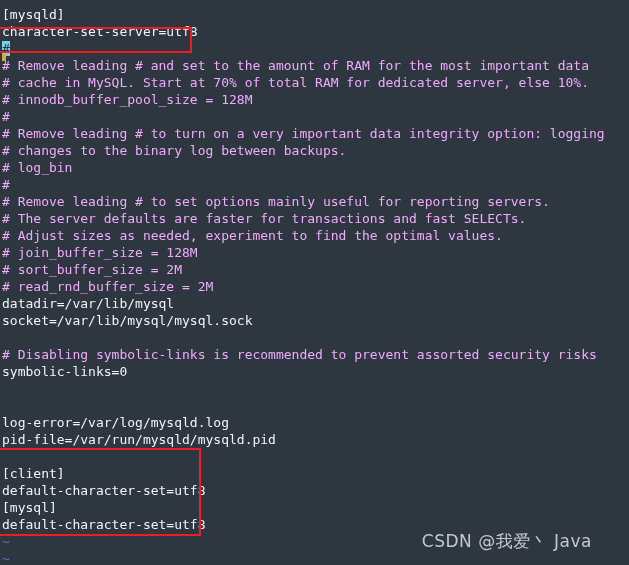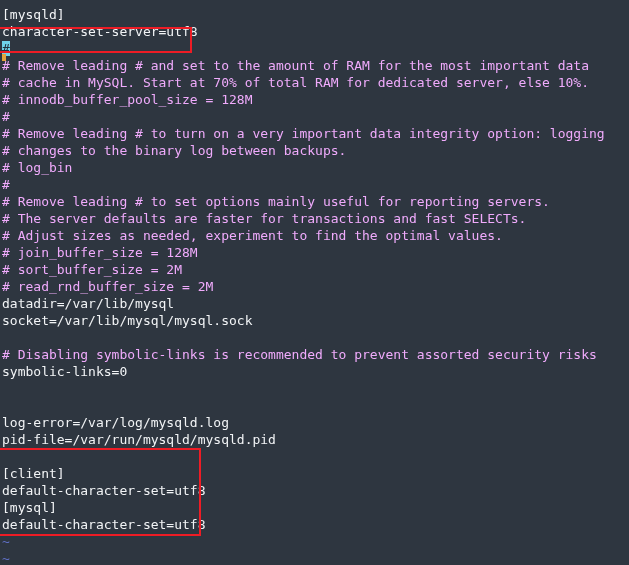--- a/index.html
+++ b/index.html
@@ -96,14 +96,15 @@
 <div id="screen">
 
   <div id="code"><div class="line"><span class="plain">[mysqld]</span></div><div class="line"><span class="plain">character-set-server=utf8</span></div><div class="line"><span class="comment cursor">#</span></div><div class="line"><span class="comment"># Remove leading # and set to the amount of RAM for the most important data</span></div><div class="line"><span class="comment"># cache in MySQL. Start at 70% of total RAM for dedicated server, else 10%.</span></div><div class="line"><span class="comment"># innodb_buffer_pool_size = 128M</span></div><div class="line"><span class="comment">#</span></div><div class="line"><span class="comment"># Remove leading # to turn on a very important data integrity option: logging</span></div><div class="line"><span class="comment"># changes to the binary log between backups.</span></div><div class="line"><span class="comment"># log_bin</span></div><div class="line"><span class="comment">#</span></div><div class="line"><span class="comment"># Remove leading # to set options mainly useful for reporting servers.</span></div><div class="line"><span class="comment"># The server defaults are faster for transactions and fast SELECTs.</span></div><div class="line"><span class="comment"># Adjust sizes as needed, experiment to find the optimal values.</span></div><div class="line"><span class="comment"># join_buffer_size = 128M</span></div><div class="line"><span class="comment"># sort_buffer_size = 2M</span></div><div class="line"><span class="comment"># read_rnd_buffer_size = 2M</span></div><div class="line"><span class="plain">datadir=/var/lib/mysql</span></div><div class="line"><span class="plain">socket=/var/lib/mysql/mysql.sock</span></div><div class="line"><span class="blank">&nbsp;</span></div><div class="line"><span class="comment"># Disabling symbolic-links is recommended to prevent assorted security risks</span></div><div class="line"><span class="plain">symbolic-links=0</span></div><div class="line"><span class="blank">&nbsp;</span></div><div class="line"><span class="blank">&nbsp;</span></div><div class="line"><span class="plain">log-error=/var/log/mysqld.log</span></div><div class="line"><span class="plain">pid-file=/var/run/mysqld/mysqld.pid</span></div><div class="line"><span class="blank">&nbsp;</span></div><div class="line"><span class="plain">[client]</span></div><div class="line"><span class="plain">default-character-set=utf8</span></div><div class="line"><span class="plain">[mysql]</span></div><div class="line"><span class="plain">default-character-set=utf8</span></div><div class="line"><span class="tilde">~</span></div><div class="line"><span class="tilde">~</span></div></div>
 
   <div id="orange-tick"></div>
 
   <div class="redbox" id="redbox-top"></div>
 
   <div class="redbox" id="redbox-bottom"></div>
 
+  <div id="watermark">CSDN @我爱丶 Java</div>
 
 </div>
 
 </body></html>

